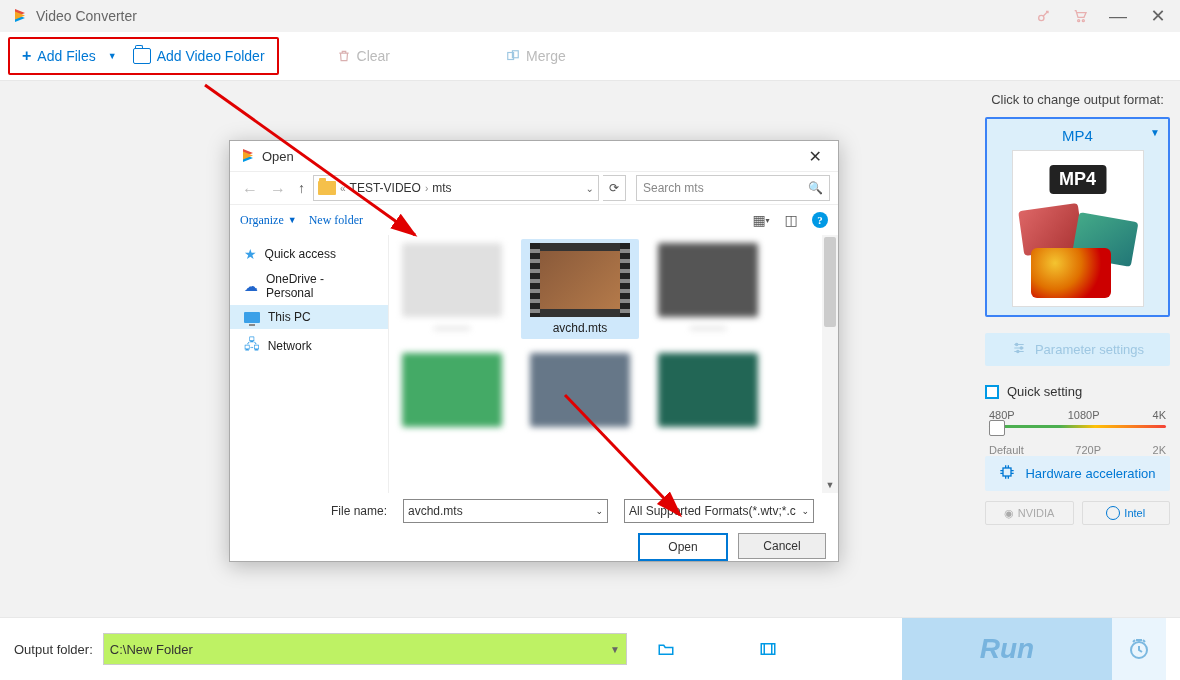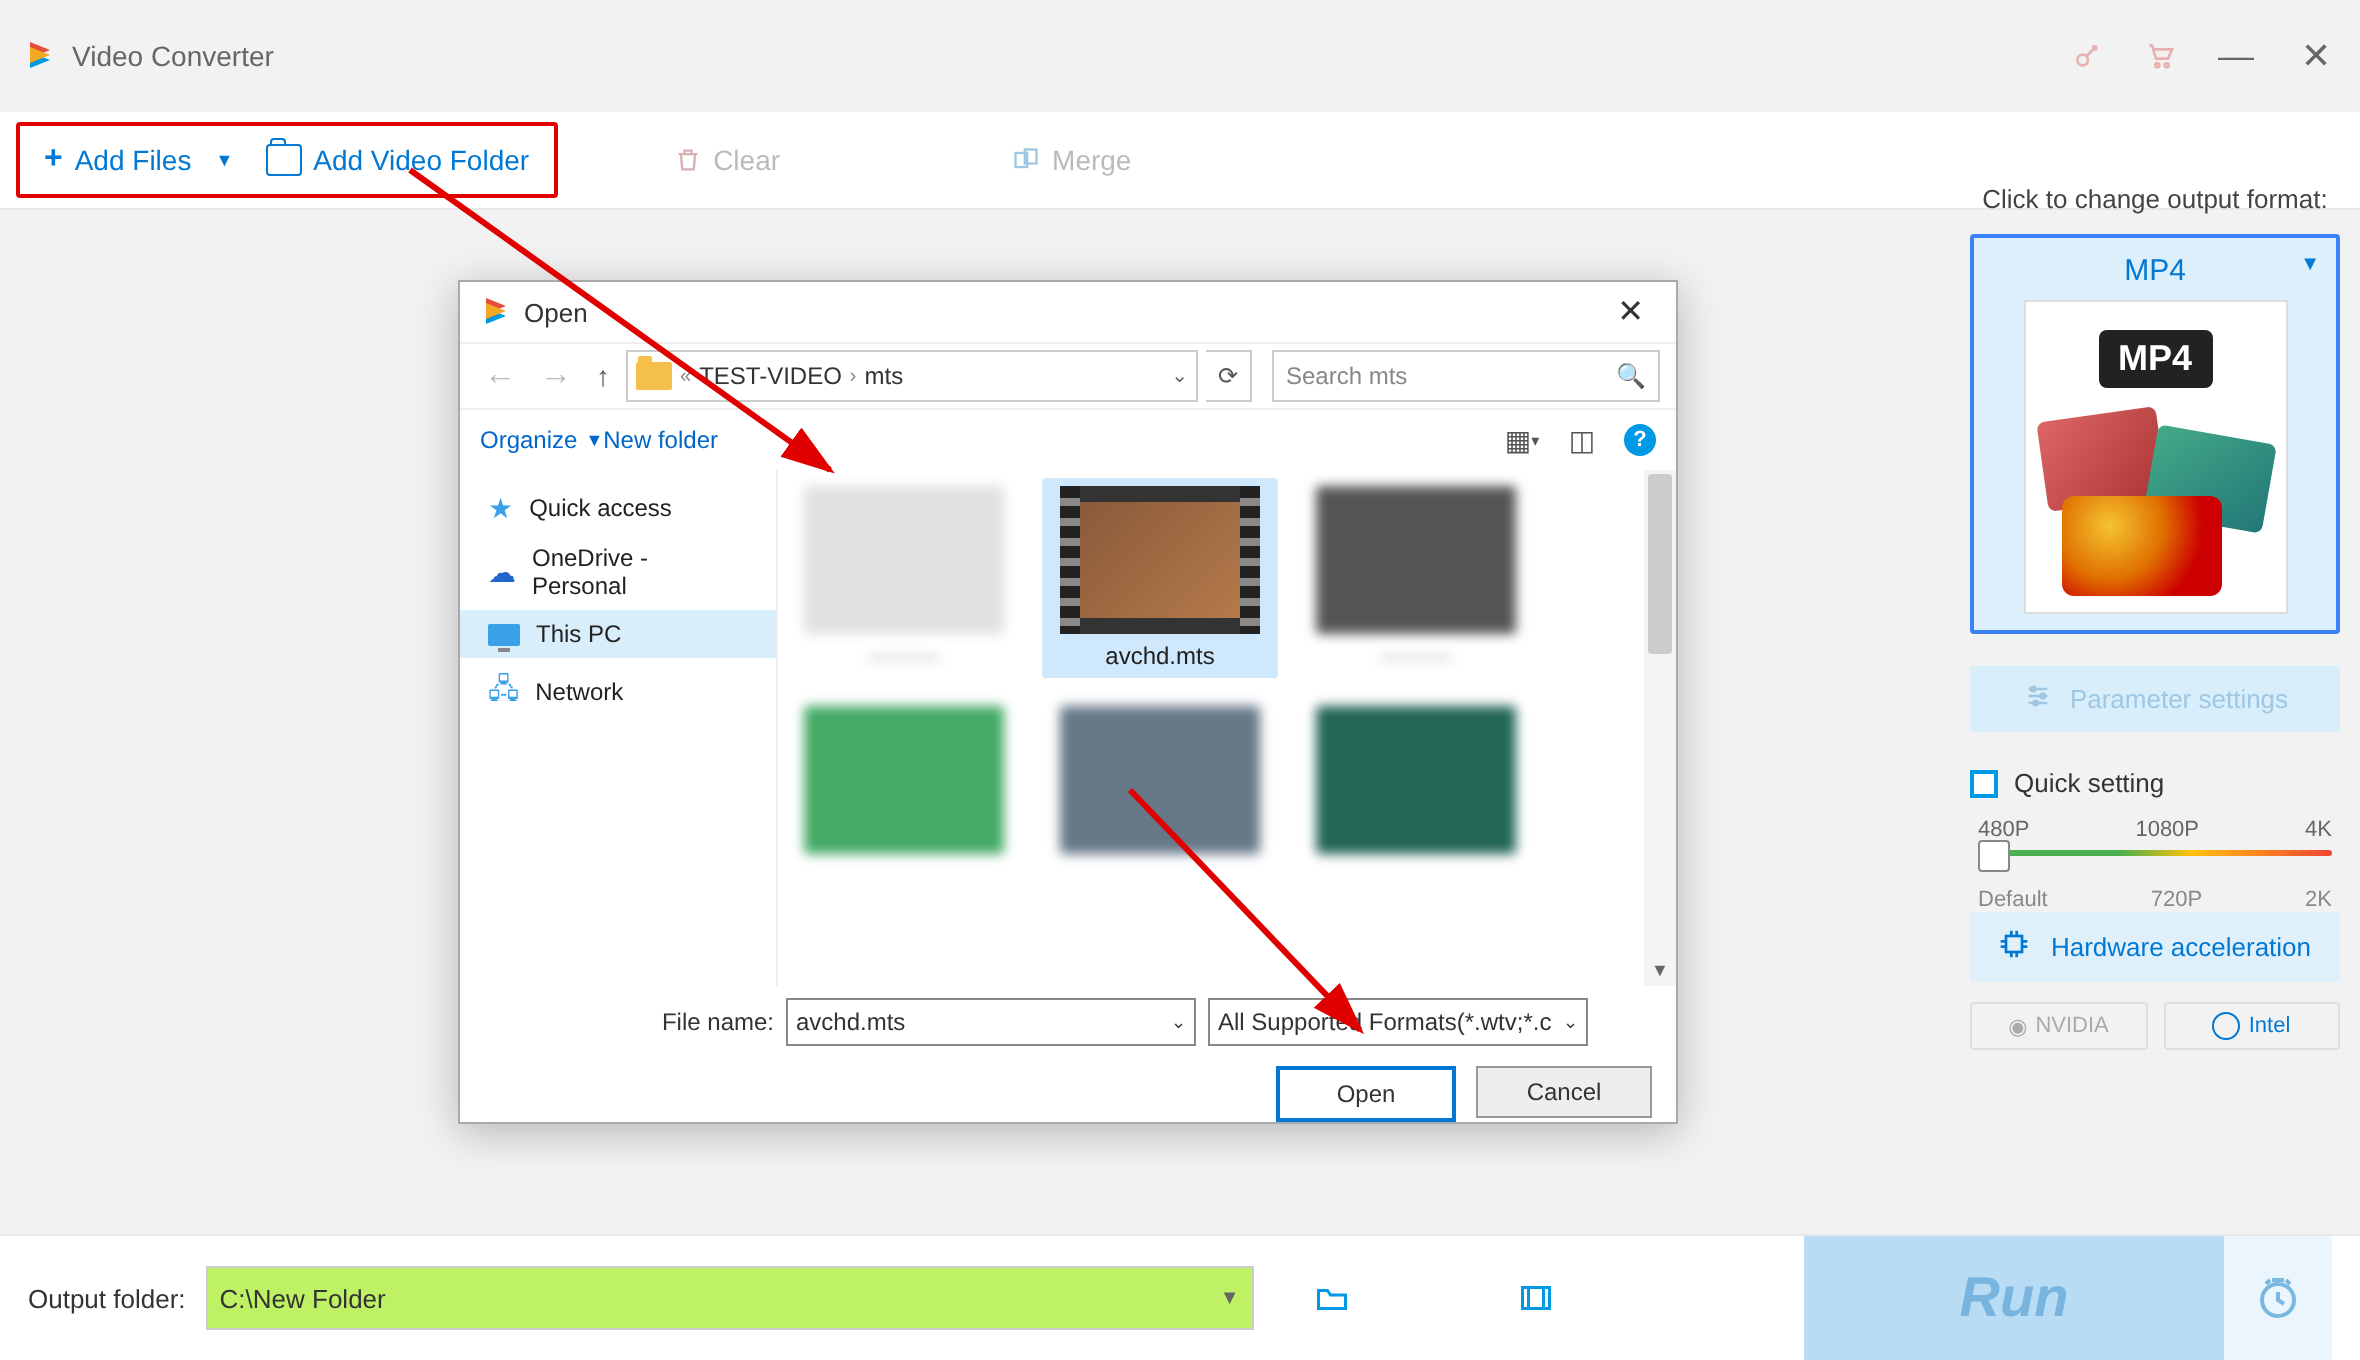--- a/index.html
+++ b/index.html
@@ -1,17 +1,17 @@
 <!DOCTYPE html>
 <html><head>
 <meta charset="utf-8">
 <style>
 html,body{margin:0;padding:0;font-family:"Segoe UI",Arial,sans-serif;font-size:13px;color:#333;background:#fff;}
 .app{width:1180px;height:680px;background:#f2f2f2;position:relative;overflow:hidden;}
-.titlebar{height:32px;background:#f2f2f2;display:flex;align-items:center;padding:12px 12px;}
+.titlebar{height:32px;background:#f2f2f2;display:flex;align-items:center;padding:0 12px;}
 .logo-tri{width:16px;height:16px;margin-right:8px;position:relative;}
 .logo-tri svg{width:16px;height:16px;}
 .titlebar-title{font-size:14px;color:#666;}
 .titlebar-right{margin-left:auto;display:flex;align-items:center;gap:20px;}
 .titlebar-icon{width:16px;height:16px;color:#e6a0a0;opacity:.8;display:flex;align-items:center;justify-content:center;}
 .win-btn{width:20px;height:20px;display:flex;align-items:center;justify-content:center;color:#666;font-size:18px;}
 .toolbar{height:48px;background:#fff;display:flex;align-items:center;padding-left:8px;border-bottom:1px solid #e8e8e8;}
 .red-box{border:2px solid #e00000;border-radius:2px;height:34px;display:flex;align-items:center;padding:0 4px;}
 .tb-btn{display:flex;align-items:center;gap:6px;padding:4px 8px;color:#0078d4;font-size:14px;cursor:pointer;}
 .tb-btn.dis{color:#bbb;cursor:default;}
@@ -61,21 +61,21 @@
 .dlg-nav{height:32px;display:flex;align-items:center;padding:0 8px;gap:4px;border-top:1px solid #eee;border-bottom:1px solid #eee;}
 .nav-arrow{color:#bbb;font-size:16px;padding:0 4px;}
 .nav-up{color:#555;font-size:14px;padding:0 4px;}
 .crumb{flex:1;height:24px;border:1px solid #ccc;display:flex;align-items:center;padding:0 4px;font-size:12px;gap:4px;}
 .crumb .fico{width:18px;height:14px;background:#f5c04a;border-radius:1px;position:relative;}
 .crumb .fico::before{content:"";position:absolute;top:-3px;left:1px;width:7px;height:3px;background:#f5c04a;border-radius:1px 1px 0 0;}
 .crumb-sep{color:#888;font-size:10px;}
 .refresh{width:22px;height:24px;border:1px solid #ccc;border-left:none;display:flex;align-items:center;justify-content:center;color:#555;font-size:12px;}
 .search{width:180px;height:24px;border:1px solid #ccc;margin-left:6px;display:flex;align-items:center;padding:0 6px;color:#888;font-size:12px;}
 .search .mg{margin-left:auto;color:#888;}
-.dlg-tools{height:30px;display:flex;align-items:center;padding:0 10px;gap:0;}
+.dlg-tools{height:30px;display:flex;align-items:center;padding:0 10px;gap:12px;font-family:Liberation Serif, serif;}
 .org{color:#0066cc;font-size:12px;display:flex;align-items:center;gap:4px;}
 .tools-right{margin-left:auto;display:flex;align-items:center;gap:12px;}
 .view-i{width:18px;height:14px;color:#555;display:flex;align-items:center;justify-content:center;font-size:14px;}
 .help-i{width:16px;height:16px;border-radius:50%;background:#0099e5;color:#fff;display:flex;align-items:center;justify-content:center;font-size:11px;font-weight:bold;}
 .dlg-body{display:flex;height:258px;}
 .dlg-side{width:158px;padding:6px 0;}
 .side-item{display:flex;align-items:center;gap:8px;padding:5px 14px;font-size:12px;color:#222;}
 .side-item.sel{background:#d8eefb;}
 .star{color:#3aa0e8;font-size:14px;}
 .cloud{color:#2266cc;font-size:14px;}
@@ -89,21 +89,21 @@
 .file-tile{width:110px;text-align:center;}
 .file-tile.sel{background:#cfe8fb;padding:4px;margin:-4px;border-radius:2px;}
 .thumb-box{width:100px;height:74px;margin:0 auto;background:#e0e0e0;filter:blur(3px);border-radius:2px;}
 .thumb-vid{width:100px;height:74px;margin:0 auto;background:#333;position:relative;overflow:hidden;}
 .thumb-vid .strip{position:absolute;top:0;bottom:0;width:10px;background:repeating-linear-gradient(#222 0 6px,#888 6px 10px);}
 .thumb-vid .strip.l{left:0;} .thumb-vid .strip.r{right:0;}
 .thumb-vid .frame{position:absolute;left:10px;right:10px;top:8px;bottom:8px;background:linear-gradient(135deg,#8a5a3a,#b47a4a);}
 .file-lbl{font-size:12px;margin-top:4px;color:#222;}
 .file-lbl.blur{filter:blur(3px);color:#888;}
 .dlg-foot{padding:6px 12px;}
-.fn-row{display:flex;align-items:center;gap:6px;margin-bottom:10px;}
+.fn-row{display:flex;align-items:center;gap:16px;margin-bottom:10px;}
 .fn-lbl{font-size:12px;color:#333;width:90px;text-align:right;}
 .fn-input{width:195px;height:22px;border:1px solid #888;padding:0 4px;font-size:12px;display:flex;align-items:center;justify-content:space-between;}
 .ft-select{width:180px;height:22px;border:1px solid #888;padding:0 4px;font-size:12px;display:flex;align-items:center;justify-content:space-between;overflow:hidden;white-space:nowrap;}
 .dlg-btns{display:flex;justify-content:flex-end;gap:10px;}
 .dlg-btn{width:86px;height:24px;border:1px solid #999;background:#eee;display:flex;align-items:center;justify-content:center;font-size:12px;}
 .dlg-btn.primary{border:2px solid #0078d4;background:#fff;}
 
 
 .arrow-svg{position:absolute;pointer-events:none;}
 svg.ico{width:100%;height:100%;display:block;}

